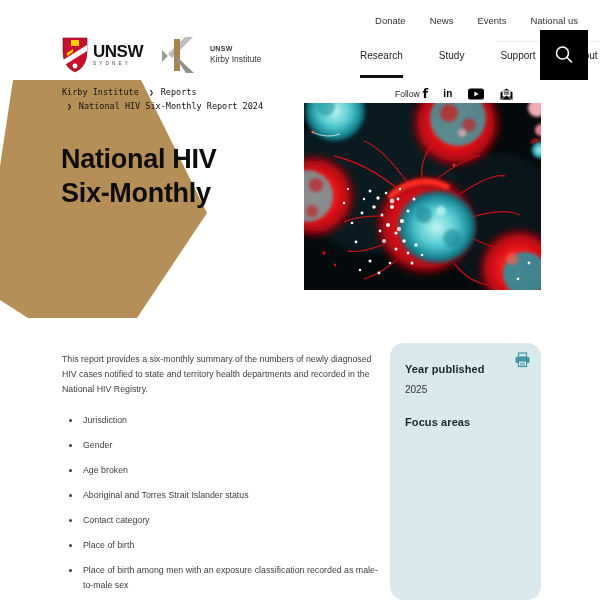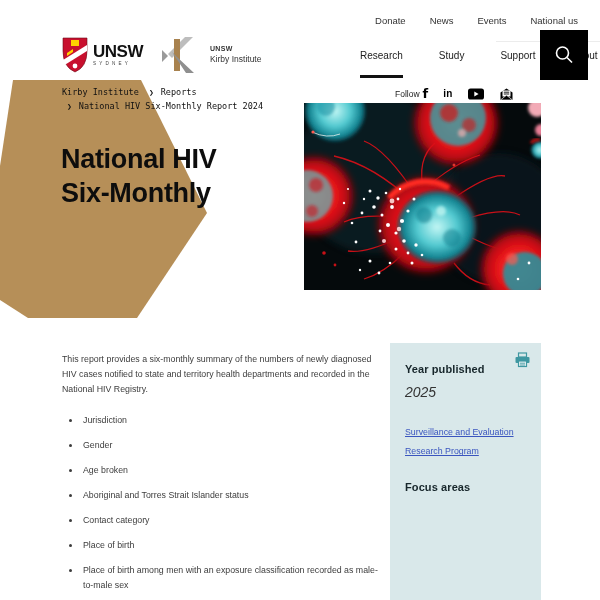--- a/index.html
+++ b/index.html
@@ -53,24 +53,24 @@
 
   
   .article { position:absolute; left:62px; top:352px; width:326px; z-index:2;
              font-size:8.8px; line-height:15px; color:#3c3c3c; }
   .article p { margin-bottom:14px; }
   .article ul { margin-top:16px; padding-left:19px; list-style:disc; }
   .article li { margin-bottom:10px; padding-left:2px; }
 
   
   .sidebar { position:absolute; left:390px; top:343px; width:151px; height:257px;
-             background:#d9e8ea; padding:20px 15px 0 15px; z-index:2; }
+             background:#d9e8ea; padding:20px 15px 0 15px; z-index:2;border-radius:14px; }
   .sb-section { margin-bottom:21px; }
   .sb-h { font-size:11px; font-weight:bold; color:#17262b; margin-bottom:9px; letter-spacing:0.1px; }
-  .sb-v { font-size:14px; color:#333;font-style:italic; }
+  .sb-v { font-size:10px; color:#333; }
   .sb-link { font-size:8.8px; color:#3a55bf; text-decoration:underline; line-height:1.75;
              cursor:pointer; display:inline; }
   .print-btn { position:absolute; top:9px; right:10px; cursor:pointer; opacity:0.9; }
 </style>
 </head>
 <body>
 
 <div class="topbar">
   <a>Donate</a>
   <a>News</a>
@@ -297,19 +297,18 @@
       <rect x="4.5" y="9" width="8" height="5.5" fill="#eaf4f5" stroke="#2f8f9a" stroke-width="1.2"></rect>
       <line x1="6" y1="11.2" x2="11" y2="11.2" stroke="#2f8f9a" stroke-width="0.9"></line>
       <line x1="6" y1="13" x2="11" y2="13" stroke="#2f8f9a" stroke-width="0.9"></line>
     </svg>
   </div>
   <div class="sb-section">
     <div class="sb-h">Year published</div>
     <div class="sb-v">2025</div>
   </div>
   <div class="sb-section">
-    <a class="sb-link">Surveillance and Evaluation Research Program</a>
   </div>
   <div class="sb-section">
     <div class="sb-h">Focus areas</div>
 
   </div>
 </div>
 
 </body></html>

